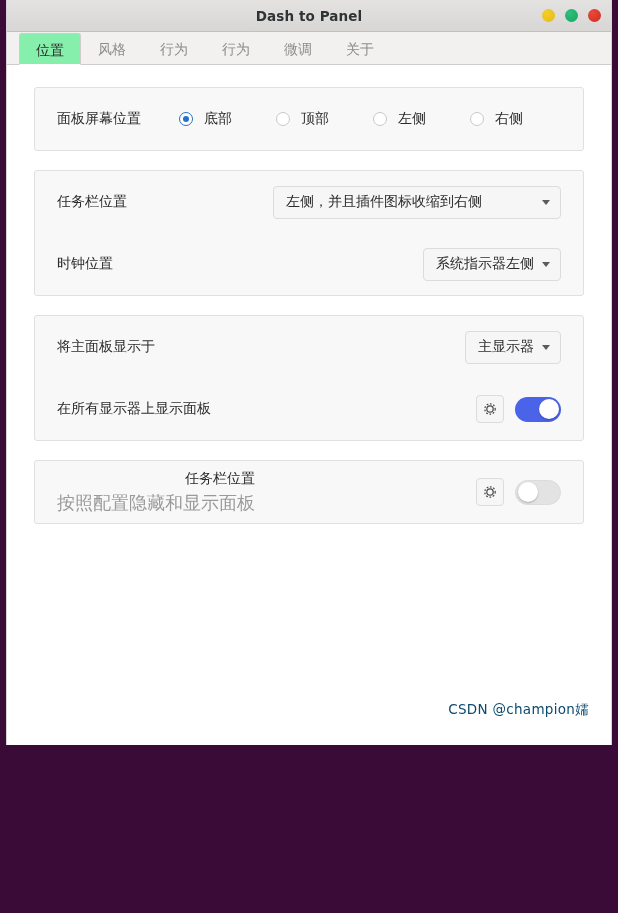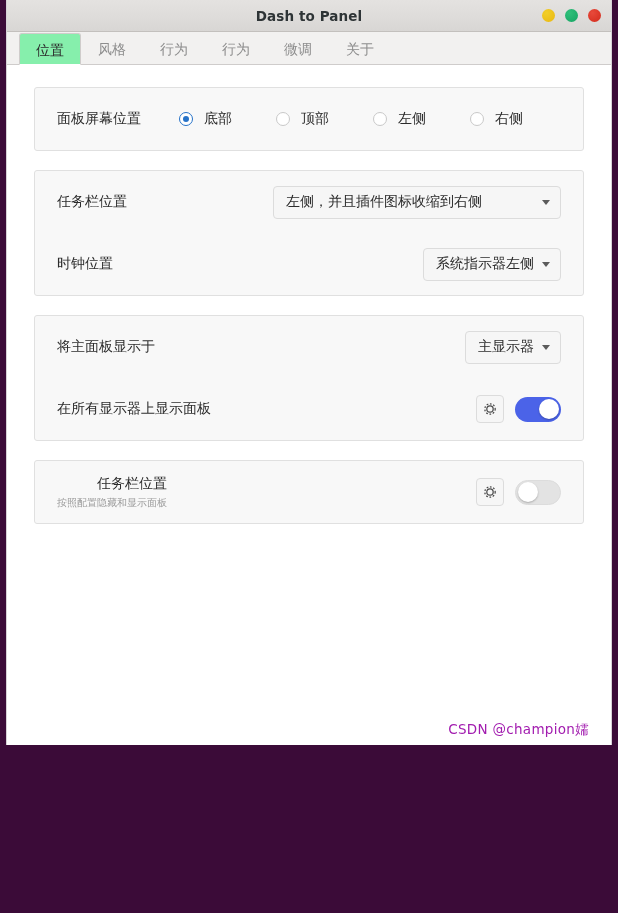--- a/index.html
+++ b/index.html
@@ -126,21 +126,21 @@
     box-sizing: border-box;
     min-height: 62px;
   }
   .row-label {
     font-size: 14px;
     color: #2b2b2b;
     white-space: nowrap;
     text-align: right;
   }
   .row-sub {
-    font-size: 10px;
+    font-size: 18px;
     color: #9a9a9a;
     margin-top: 3px;
     white-space: nowrap;
   }
   .label-stack { display: flex; flex-direction: column; justify-content: center; }
   .spacer { flex: 1; }
 
   
   .radio-group {
     display: flex;
@@ -251,23 +251,23 @@
     background: #ffffff;
     box-shadow: 0 1px 2px rgba(0,0,0,0.25);
   }
   .toggle.on .knob { right: 2.5px; }
   .toggle.off .knob { left: 1.5px; top: 1.5px; }
 
   
   .watermark {
     position: absolute;
     right: 22px;
-    bottom: 6px;
+    bottom: 26px;
     font-size: 13.5px;
-    color: #a21caf;
+    color: #0c4a6e;
     letter-spacing: 0.3px;
     white-space: nowrap;
   }
 </style>
 </head>
 <body>
 
 <div class="window">
 
   <div class="titlebar">

